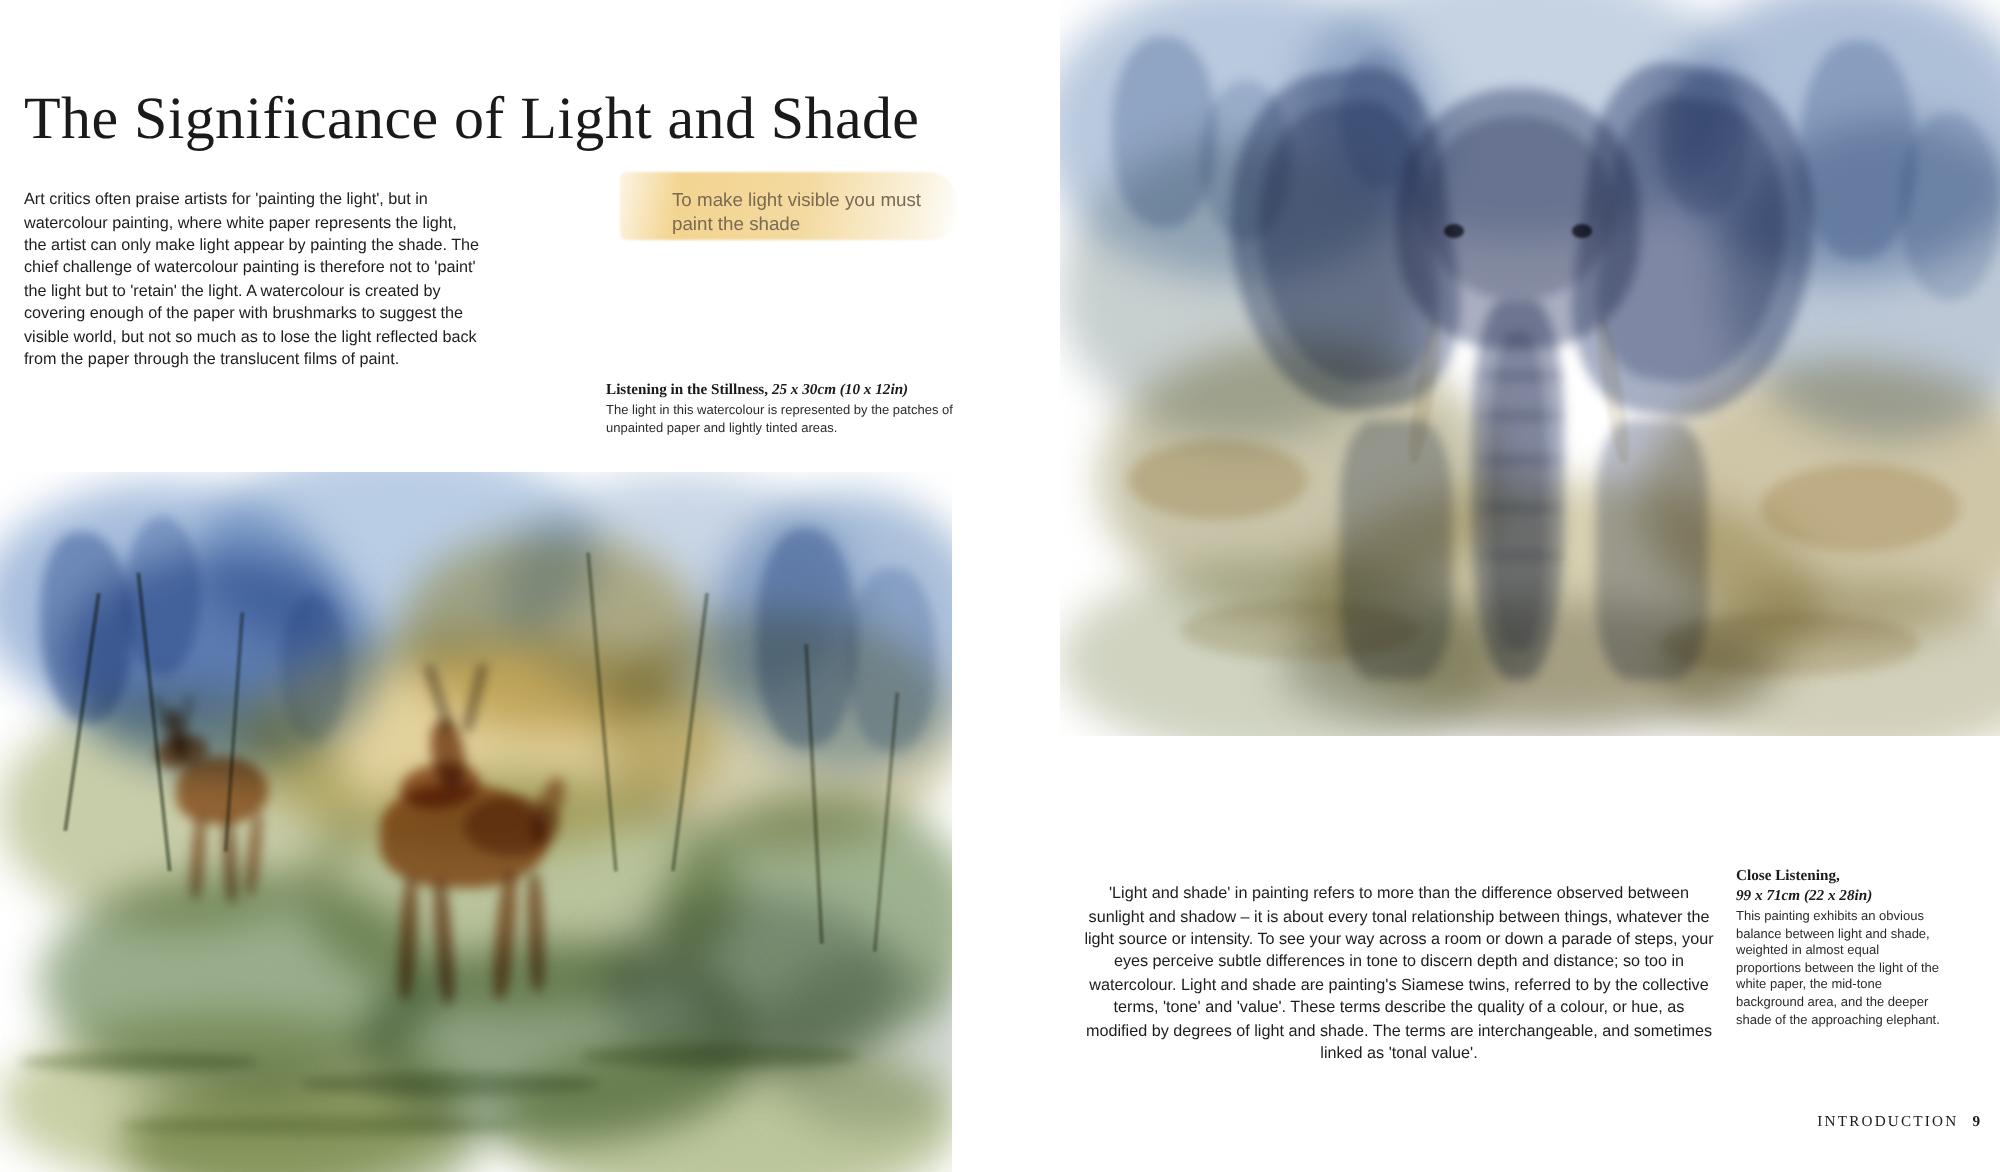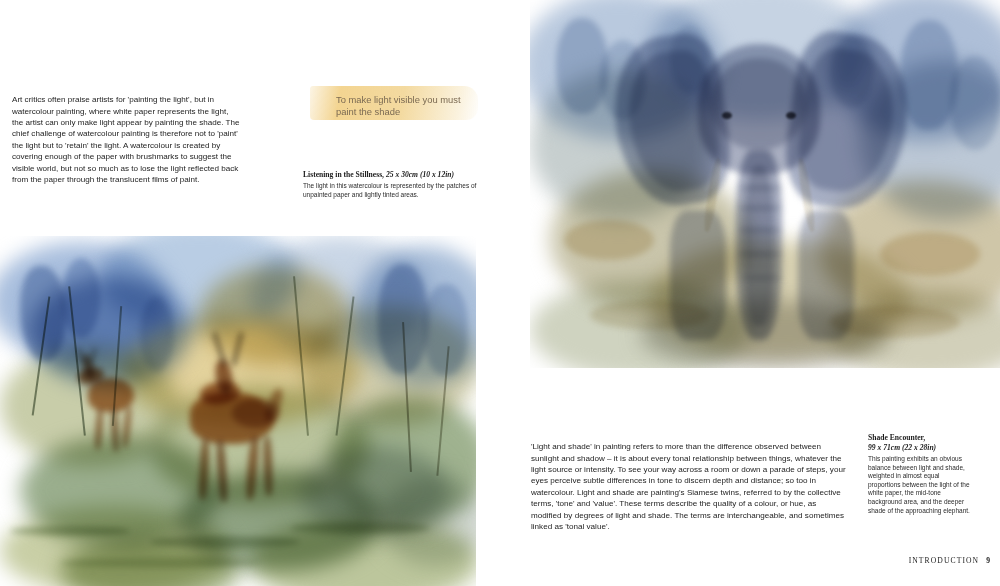--- a/index.html
+++ b/index.html
@@ -66,21 +66,21 @@
     top: 8px;
     width: 132px;
     font-size: 9.4px;
     line-height: 12.4px;
     color: #7b6a52;
     font-family: "Liberation Sans", sans-serif;
   }
   .caption-left {
     position: absolute;
     left: 303px;
-    top: 170px;
+    top: 190px;
     width: 190px;
   }
   .cap-title {
     font-family: "Liberation Serif", serif;
     font-weight: bold;
     font-size: 7.6px;
     line-height: 10px;
     color: #1a1a1a;
   }
   .cap-title .dims {
@@ -132,26 +132,27 @@
   }
   .title-right {
     position: absolute;
     left: 38px;
     top: 375px;
     font-size: 30px;
     line-height: 36px;
   }
   .body-right {
     position: absolute;
-    left: 31px;
+    left: 42px;
     top: 433px;
     width: 315px;
     font-size: 8.1px;
     line-height: 11.4px;
     color: #1d1d1d;
+    text-align: center;
   }
   .caption-right {
     position: absolute;
     left: 368px;
     top: 433px;
     width: 104px;
   }
   .footer {
     position: absolute;
     left: 380px;
@@ -170,20 +171,21 @@
   }
   .fnote { display:inline; }
 </style>
 </head>
 <body>
 
 <div class="page">
 
   <div class="left-page">
 
+    <h1 class="heading-serif title-left">The Significance of Light and Shade</h1>
 
     <p class="intro-para">Art critics often praise artists for 'painting the light', but in watercolour painting, where white paper represents the light, the artist can only make light appear by painting the shade. The chief challenge of watercolour painting is therefore not to 'paint' the light but to 'retain' the light. A watercolour is created by covering enough of the paper with brushmarks to suggest the visible world, but not so much as to lose the light reflected back from the paper through the translucent films of paint.</p>
 
     <div class="pull-quote-wrap">
       <div class="pull-quote-bg"></div>
       <div class="pull-quote-text">To make light visible you must paint the shade</div>
     </div>
 
     <div class="caption-left">
       <div class="cap-title">
@@ -308,21 +310,21 @@
       <div class="wash-hard" style="left:350px; top:232px; width:100px; height:44px; background:#c9ad76; border-radius:50%; opacity:.4;"></div>
       <div class="wash-hard" style="left:60px; top:300px; width:120px; height:30px; background:#bba97c; border-radius:50%; opacity:.35;"></div>
       <div class="wash-hard" style="left:300px; top:306px; width:130px; height:32px; background:#bda87a; border-radius:50%; opacity:.35;"></div>
     </div>
 
 
     <p class="body-right">'Light and shade' in painting refers to more than the difference observed between sunlight and shadow – it is about every tonal relationship between things, whatever the light source or intensity. To see your way across a room or down a parade of steps, your eyes perceive subtle differences in tone to discern depth and distance; so too in watercolour. Light and shade are painting's Siamese twins, referred to by the collective terms, 'tone' and 'value'. These terms describe the quality of a colour, or hue, as modified by degrees of light and shade. The terms are interchangeable, and sometimes linked as 'tonal value'.</p>
 
     <div class="caption-right">
       <div class="cap-title">
-        <div>Shade Encounter,</div>
+        <div>Close Listening,</div>
         <div class="dims">99 x 71cm (22 x 28in)</div>
       </div>
       <div class="cap-body">This painting exhibits an obvious balance between light and shade, weighted in almost equal proportions between the light of the white paper, the mid-tone background area, and the deeper shade of the approaching elephant.</div>
     </div>
 
     <div class="footer">
       <span>INTRODUCTION</span><span class="pageno">9</span>
     </div>
   </div>
 

